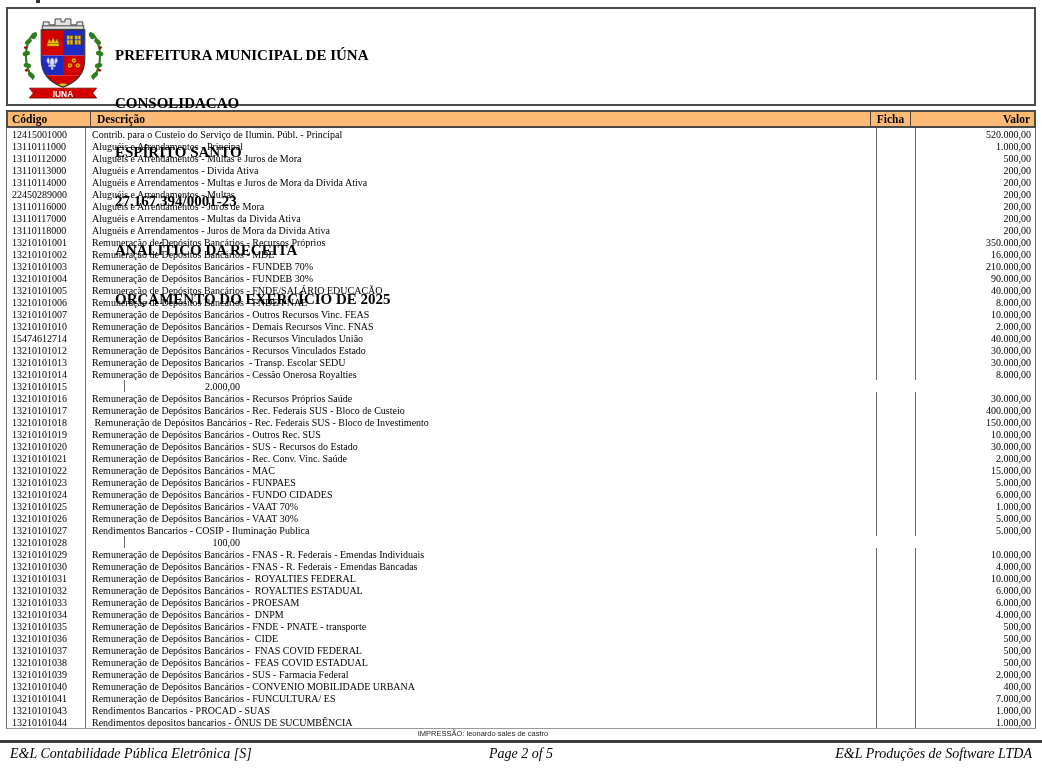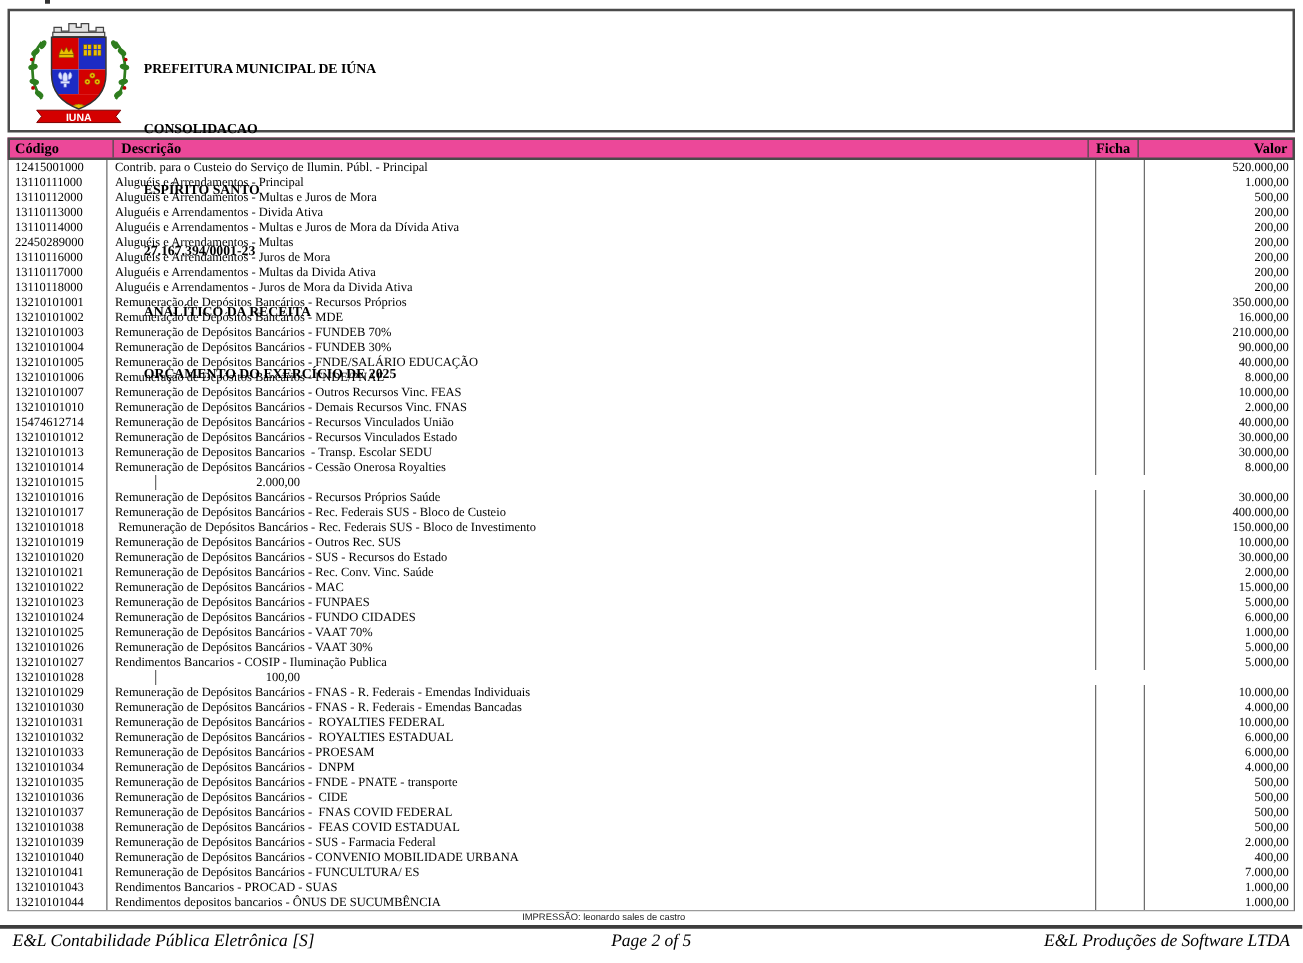--- a/index.html
+++ b/index.html
@@ -8,27 +8,27 @@
     font-family:"Liberation Serif", serif;color:#000;
   }
   
   .header-box{
     position:absolute;left:6px;top:7px;width:1030px;height:99px;
     border:2px solid var(--border-gray,#4a4a4a);box-sizing:border-box;background:#fff;
   }
   .logo{position:absolute;left:5px;top:3px;width:100px;height:91px;}
   .header-text{
     position:absolute;left:107px;top:5px;right:4px;
-    font-weight:bold;font-size:11px;line-height:16.3px;white-space:pre;
+    font-weight:bold;font-size:15px;line-height:16.3px;white-space:pre;
   }
   
   .thead{
     position:absolute;left:6px;top:110px;width:1030px;height:18px;
     border:2px solid var(--border-gray,#4a4a4a);box-sizing:border-box;
-    display:flex;align-items:stretch;font-weight:bold;font-size:11.5px;background:#ec4899;
+    display:flex;align-items:stretch;font-weight:bold;font-size:11.5px;background:#fdba74;
   }
   .thead .cell{display:flex;align-items:center;}
   .thead .c-codigo{width:78px;padding-left:4px;border-right:1px solid var(--border-gray,#4a4a4a);}
   .thead .c-descricao{flex:1;padding-left:6px;border-right:1px solid var(--border-gray,#4a4a4a);}
   .thead .c-ficha{width:39px;justify-content:center;border-right:1px solid var(--border-gray,#4a4a4a);}
   .thead .c-valor{width:119px;justify-content:flex-end;padding-right:4px;}
   .tbody{
     position:absolute;left:6px;top:128px;width:1030px;height:601px;box-sizing:border-box;
     border-left:1px solid #6e6e6e;border-right:1px solid #6e6e6e;border-bottom:1px solid #9a9a9a;
     display:flex;flex-direction:column;overflow:hidden;

